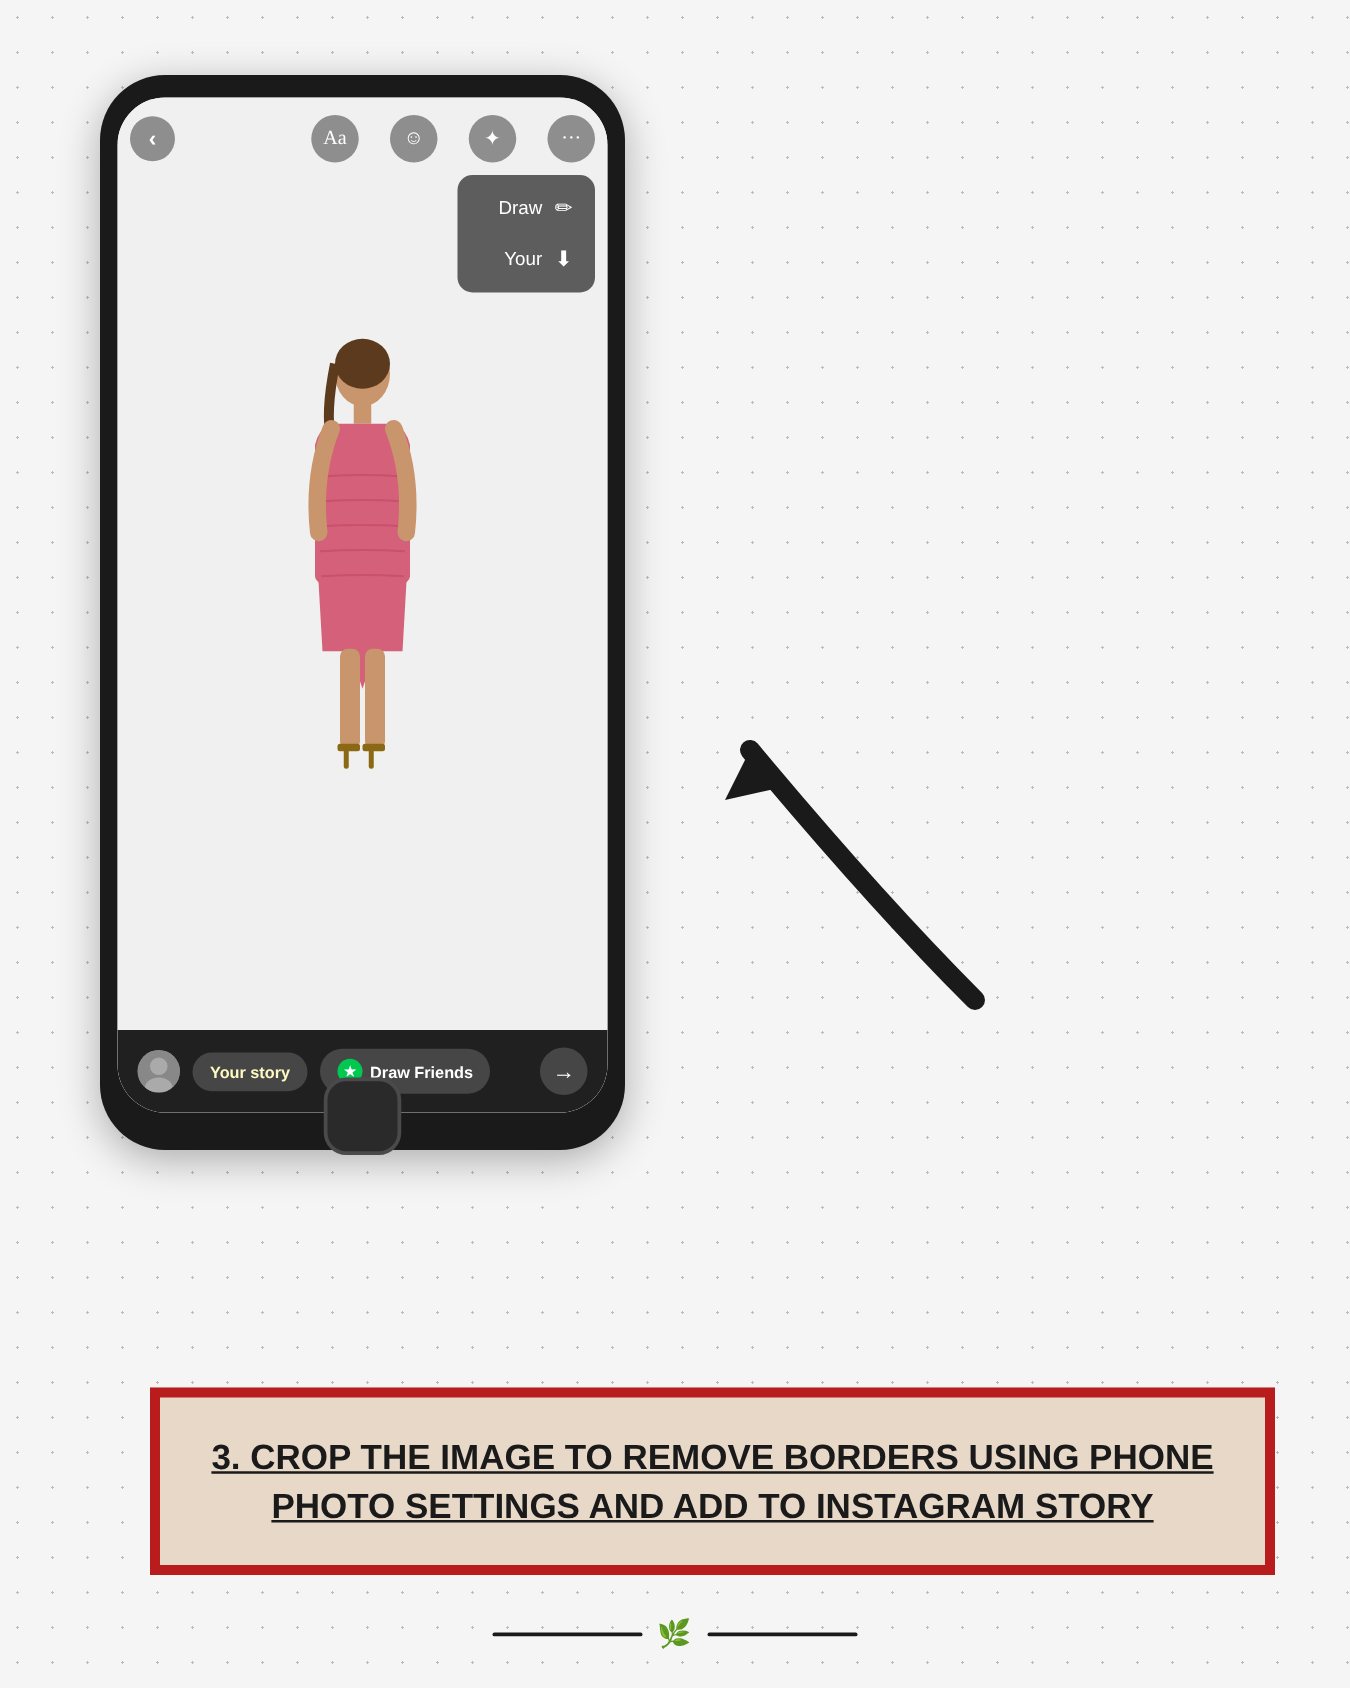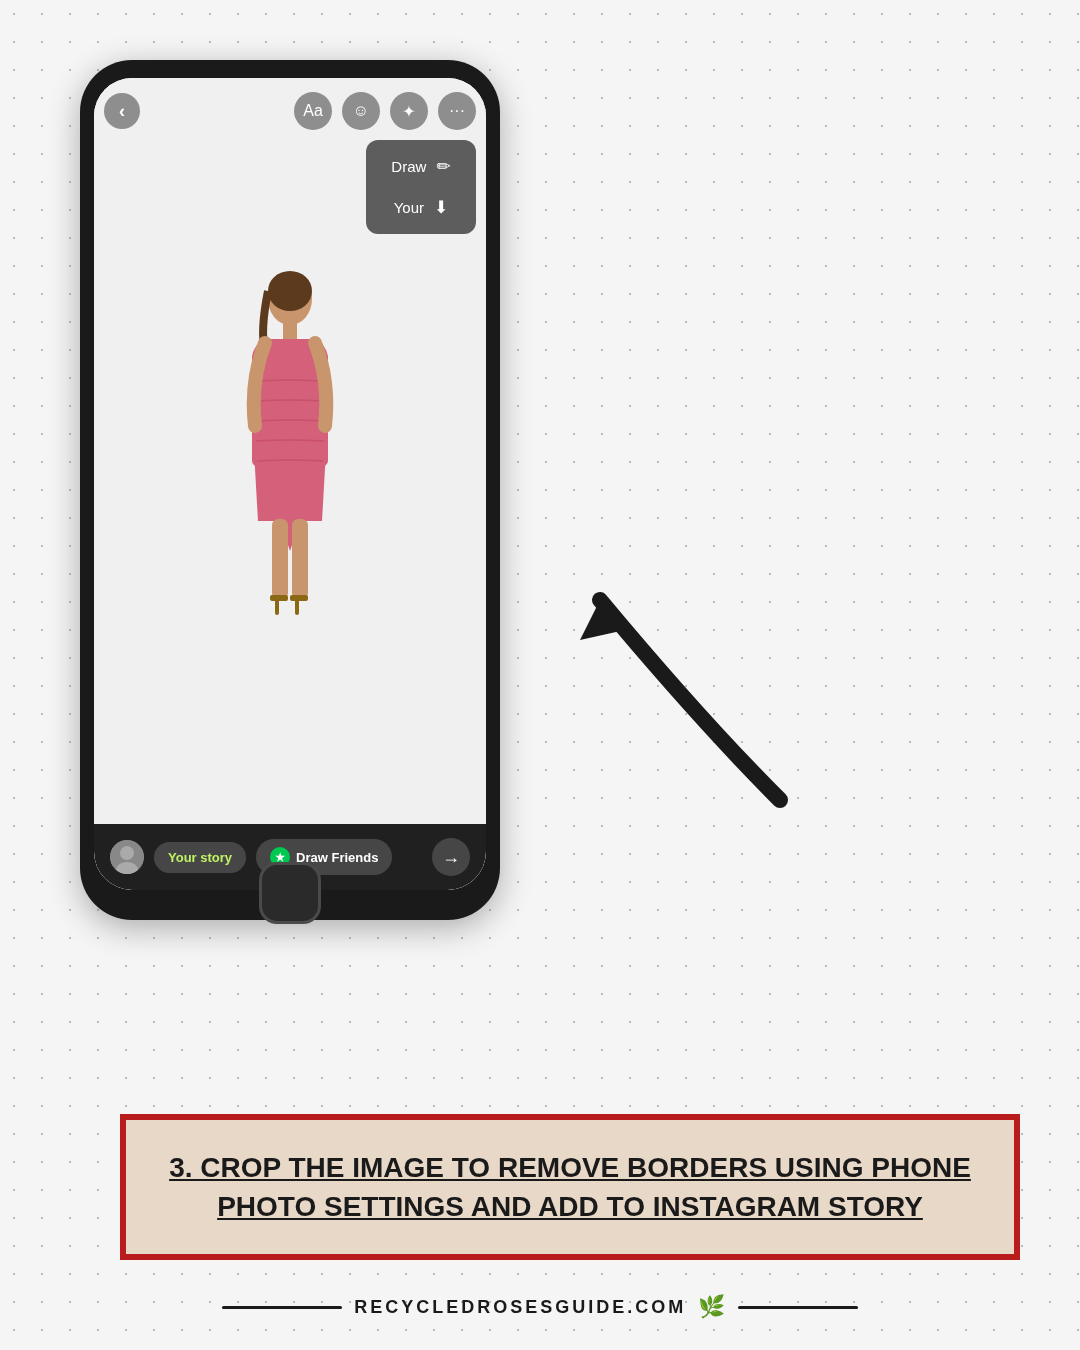--- a/index.html
+++ b/index.html
@@ -95,21 +95,22 @@
       align-items: center;
       justify-content: center;
       color: white;
       font-size: 18px;
       font-weight: bold;
     }
 
     .toolbar-right {
       display: flex;
       align-items: center;
-      gap: 10px;
+      gap: 25px;
+      font-family: Liberation Serif, serif;
     }
 
     .toolbar-btn {
       width: 38px;
       height: 38px;
       background: rgba(100,100,100,0.7);
       border-radius: 50%;
       display: flex;
       align-items: center;
       justify-content: center;
@@ -125,21 +126,21 @@
       background: rgba(80,80,80,0.92);
       border-radius: 12px;
       padding: 6px 0;
       z-index: 20;
       min-width: 110px;
     }
 
     .dropdown-item {
       display: flex;
       align-items: center;
-      justify-content: center;
+      justify-content: flex-end;
       padding: 10px 18px;
       color: white;
       font-size: 15px;
     }
 
     .dropdown-icon {
       font-size: 17px;
       margin-left: 10px;
     }
 
@@ -186,21 +187,21 @@
       flex-shrink: 0;
     }
 
     .story-btn {
       display: flex;
       align-items: center;
       gap: 6px;
       background: rgba(80,80,80,0.8);
       border-radius: 20px;
       padding: 8px 14px;
-      color: #bef264;
+      color: #fef9c3;
       font-size: 13px;
       font-weight: 600;
     }
 
     .close-friends-btn {
       display: flex;
       align-items: center;
       gap: 6px;
       background: rgba(80,80,80,0.8);
       border-radius: 20px;
@@ -257,21 +258,21 @@
       height: 340px;
     }
 
     
     .text-box {
       position: absolute;
       bottom: 90px;
       left: 120px;
       right: 60px;
       background: #e8d8c8;
-      border: 6px solid #b91c1c;
+      border: 8px solid #b91c1c;
       padding: 28px 36px;
       text-align: center;
     }
 
     .text-box-title {
       font-size: 28px;
       font-weight: 900;
       text-decoration: underline;
       color: #1a1a1a;
       text-transform: uppercase;
@@ -429,18 +430,17 @@
       <path d="M100 80 L80 120 L125 110 Z" fill="#1a1a1a"></path>
     </svg>
   </div>
 
   <div class="text-box">
     <div class="text-box-title">3. CROP THE IMAGE TO REMOVE BORDERS USING PHONE PHOTO SETTINGS AND ADD TO INSTAGRAM STORY</div>
   </div>
 
   <div class="footer">
     <div class="footer-line"></div>
-    <span class="footer-text">RECYCLEDROSESGUIDE.COM</span>
     <span class="footer-leaf">🌿</span>
     <div class="footer-line"></div>
   </div>
 
 </div>
 
 </body></html>

